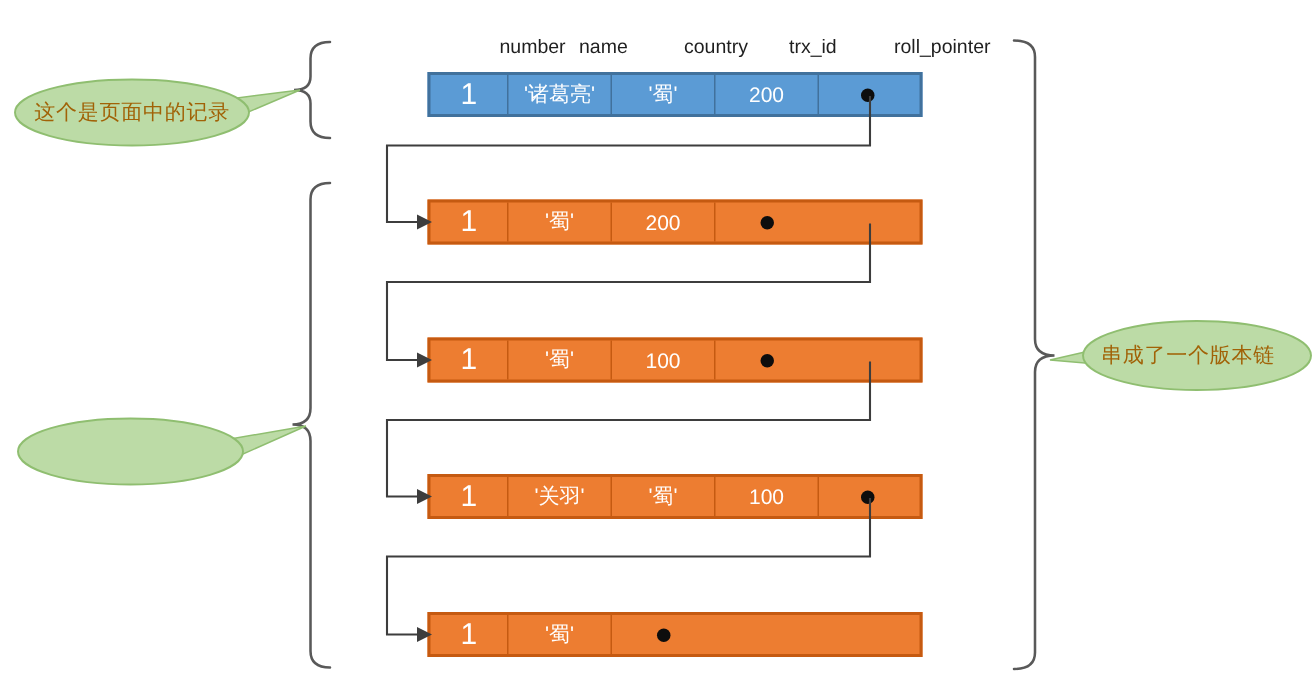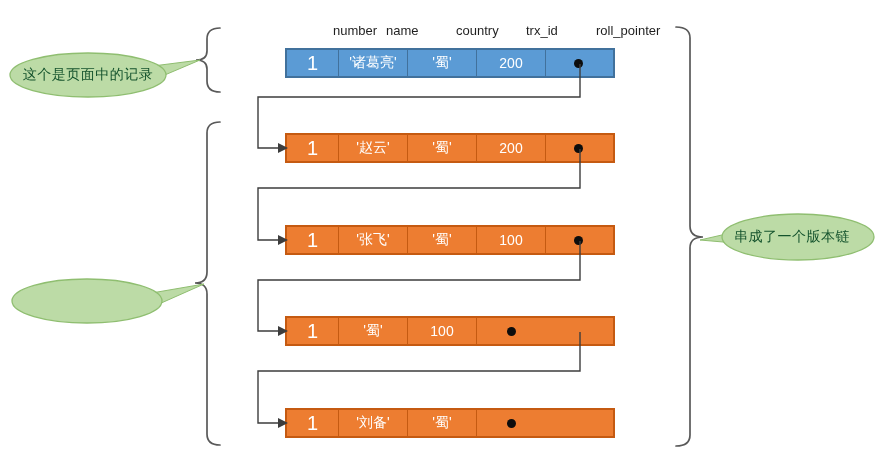--- a/index.html
+++ b/index.html
@@ -32,21 +32,21 @@
   .dot{width:9px;height:9px;border-radius:50%;background:#0d0d0d;}
   
   .bracket{fill:none;stroke:var(--bracket,#595959);stroke-width:1.7;stroke-linecap:round;}
   .connector{fill:none;stroke:var(--connector,#3d3d3d);stroke-width:1.4;}
   .arrow{fill:var(--connector,#3d3d3d);}
   .bubble-shape{fill:var(--bubble_fill,#BCDBA6);stroke:var(--bubble_border,#8FBE70);stroke-width:1.3;}
   .bubble-tail{fill:var(--bubble_fill,#BCDBA6);stroke:var(--bubble_border,#8FBE70);stroke-width:1;}
   
   .bubble-text{
     position:absolute;display:flex;align-items:center;justify-content:center;
-    font-size:14px;color:#14532d;letter-spacing:.5px;
+    font-size:14px;color:#a16207;letter-spacing:.5px;
   }
   .bt1{left:12px;top:57px;width:152px;height:36px;}
   .bt2{left:14px;top:283px;width:146px;height:36px;}
   .bt3{left:724px;top:219px;width:136px;height:36px;text-align:right;}
 </style>
 </head>
 <body>
 
 <div class="canvas">
 
@@ -55,50 +55,48 @@
     <div class="cell">'诸葛亮'</div>
     <div class="cell">'蜀'</div>
     <div class="cell">200</div>
     <div class="cell">
       <span class="dot"></span>
     </div>
   </div>
 
   <div class="row undo" style="top:133px">
     <div class="cell num">1</div>
-    <div class="cell">'赵云'</div>
     <div class="cell">'蜀'</div>
     <div class="cell">200</div>
     <div class="cell">
       <span class="dot"></span>
     </div>
   </div>
 
   <div class="row undo" style="top:225px">
     <div class="cell num">1</div>
-    <div class="cell">'张飞'</div>
     <div class="cell">'蜀'</div>
     <div class="cell">100</div>
     <div class="cell">
       <span class="dot"></span>
     </div>
   </div>
 
   <div class="row undo" style="top:316px">
     <div class="cell num">1</div>
+    <div class="cell">'关羽'</div>
     <div class="cell">'蜀'</div>
     <div class="cell">100</div>
     <div class="cell">
       <span class="dot"></span>
     </div>
   </div>
 
   <div class="row undo" style="top:408px">
     <div class="cell num">1</div>
-    <div class="cell">'刘备'</div>
     <div class="cell">'蜀'</div>
     <div class="cell">
       <span class="dot"></span>
     </div>
   </div>
 
   <svg class="overlay" viewBox="0 0 877 457">
 
     <path class="bracket" d="M220,28 Q207,28 207,39 L207,51 Q207,60 196,60 Q207,60 207,69 L207,81 Q207,92 220,92"></path>
 

